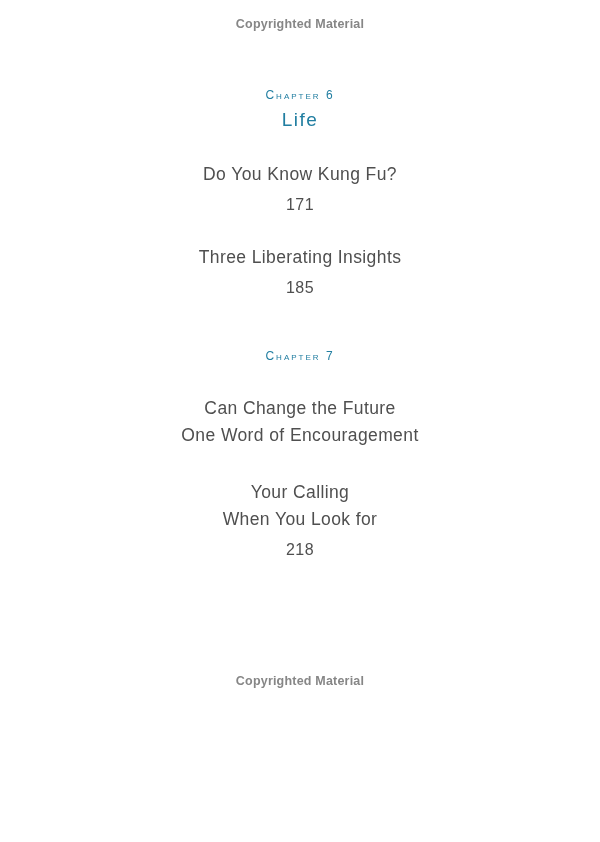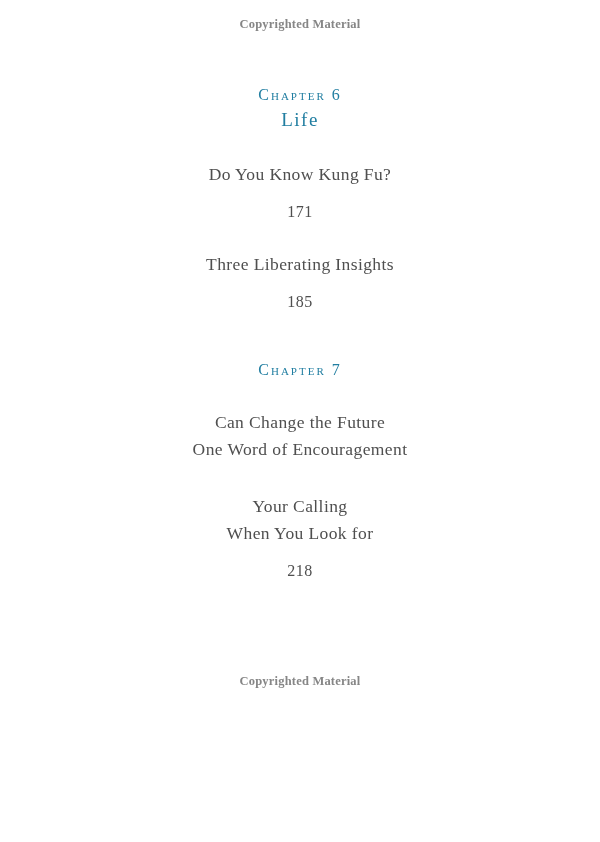--- a/index.html
+++ b/index.html
@@ -5,21 +5,21 @@
   html, body {
     margin: 0;
     padding: 0;
     background: #ffffff;
   }
   .page {
     position: relative;
     width: 600px;
     height: 708px;
     background: var(--bg, #ffffff);
-    font-family: Liberation Serif, serif;
+    font-family: Liberation Sans, sans-serif;
     overflow: hidden;
   }
   .notice {
     padding-top: 17px;
     text-align: center;
     font-size: 12.5px;
     font-weight: bold;
     letter-spacing: 0.2px;
     color: var(--notice-gray, #868686);
     line-height: 14px;
@@ -31,21 +31,21 @@
     width: 100%;
     padding-top: 0;
   }
   .chapter {
     text-align: center;
   }
   .chapter-6 { margin-top: 55px; }
   .chapter-7 { margin-top: 50px; }
   .chapter-label {
     font-variant: small-caps;
-    font-size: 16px;
+    font-size: 12px;
     line-height: 18px;
     letter-spacing: 2px;
     color: var(--accent-teal, #217ea1);
     font-weight: 500;
   }
   .chapter-title {
     margin-top: 5px;
     font-size: 19px;
     line-height: 22px;
     letter-spacing: 1.5px;
@@ -58,21 +58,21 @@
     text-align: center;
   }
   .entry-title {
     font-size: 17.5px;
     line-height: 27px;
     letter-spacing: 0.4px;
     color: var(--entry-gray, #4f4f4f);
     font-weight: normal;
   }
   .entry-page {
-    margin-top: 15px;
+    margin-top: 8px;
     font-size: 16px;
     line-height: 18px;
     letter-spacing: 0.5px;
     color: var(--entry-gray, #4f4f4f);
   }
 </style>
 </head>
 <body>
 
 <div class="page">

